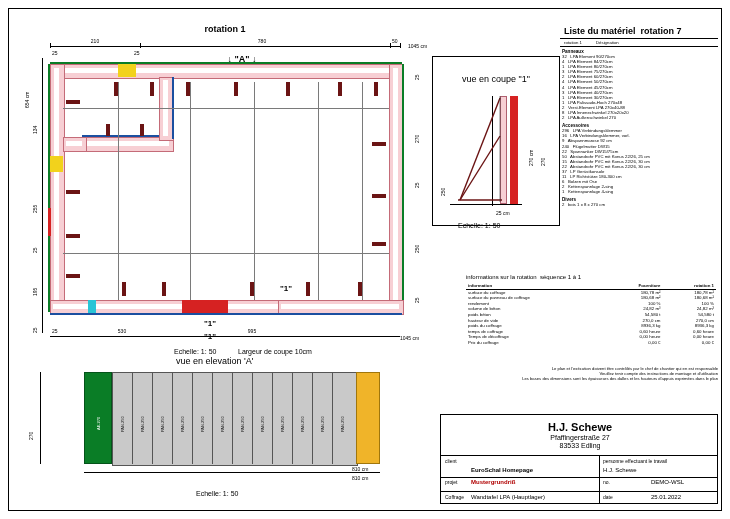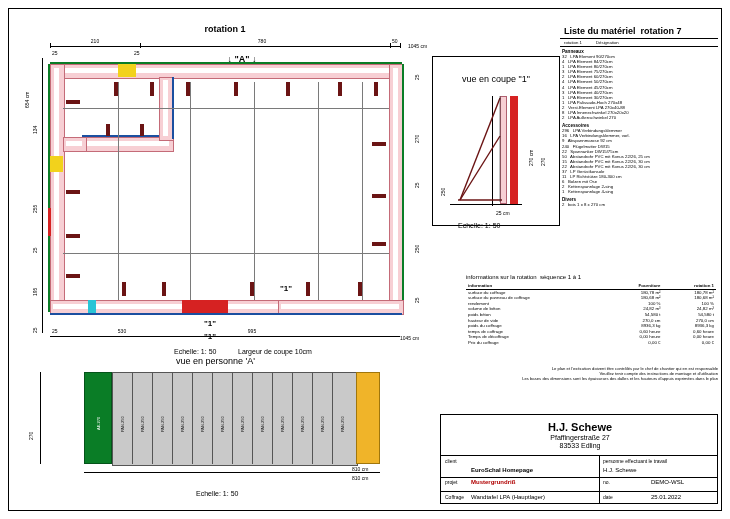--- a/index.html
+++ b/index.html
@@ -173,21 +173,21 @@
     <div class="thinline" style="left:41px;top:70px;width:326px;height:0.6px;"></div>
     <div class="thinline" style="left:41px;top:215px;width:326px;height:0.6px;"></div>
 
     <div class="abs t8 bold" style="left:258px;top:246px;">"1"</div>
     <div class="abs t8 bold" style="left:182px;top:281px;">"1"</div>
     <div class="abs t8 bold" style="left:182px;top:294px;">"1"</div>
   </div>
 
   <div class="abs t7" style="left:174px;top:348px;">Echelle: 1: 50</div>
   <div class="abs t7" style="left:238px;top:348px;">Largeur de coupe 10cm</div>
-  <div class="abs t9" style="left:176px;top:356px;">vue en personne 'A'</div>
+  <div class="abs t9" style="left:176px;top:356px;">vue en elevation 'A'</div>
 
   <div class="abs" id="sectionBox">
     <div class="abs" style="left:0;top:0;width:128px;height:170px;border:0.5px solid #000;"></div>
     <div class="abs t9" style="left:30px;top:18px;">vue en coupe "1"</div>
 
     <div class="abs" style="left:68px;top:40px;width:7px;height:108px;background:#f7cfd4;border:0.5px solid #b06070;"></div>
     <div class="abs" style="left:78px;top:40px;width:8px;height:108px;background:#d62222;"></div>
     <div class="abs" style="left:60px;top:40px;width:1px;height:110px;background:#000;"></div>
 
     <svg class="abs" style="left:20px;top:40px;width:70px;height:118px;" viewBox="0 0 70 118">

